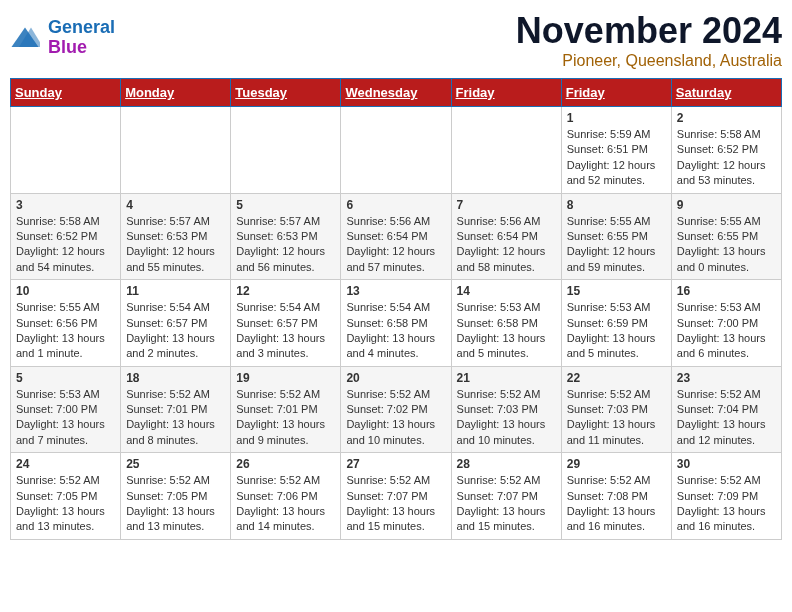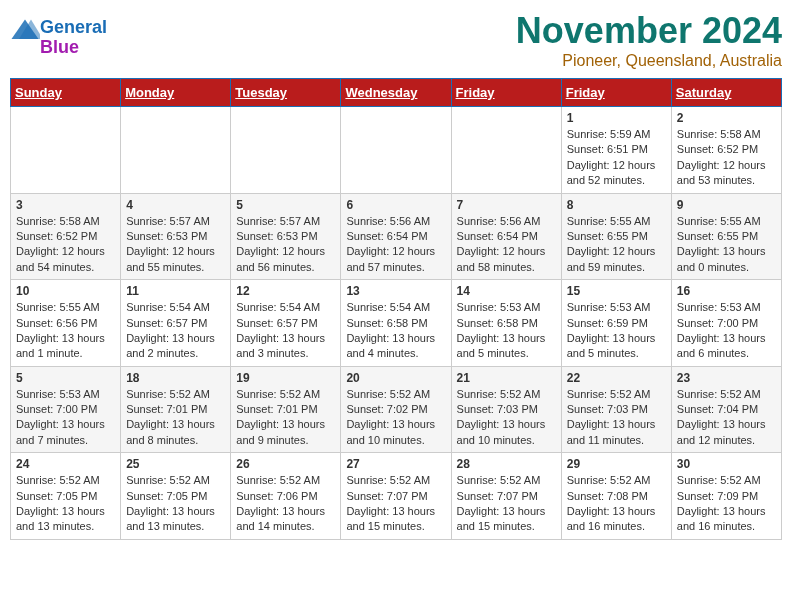--- a/index.html
+++ b/index.html
@@ -11,22 +11,22 @@
       padding: 10px;
     }
     .header {
       display: flex;
       justify-content: space-between;
       align-items: flex-start;
       margin-bottom: 8px;
     }
     .logo {
       display: flex;
-      align-items: flex-start;
-      gap: 0;
+      align-items: center;
+      gap: 8px;
       margin-top: 8px;
     }
     .logo-text {
       font-size: 18px;
       font-weight: bold;
       color: #333;
       line-height: 1.1;
     }
     .logo-text span {
       color: #1a6db5;
@@ -34,21 +34,21 @@
     .logo-icon {
       width: 30px;
       height: 24px;
     }
     .title-block {
       text-align: right;
     }
     .month-title {
       font-size: 36px;
       font-weight: bold;
-      color: #0f766e;
+      color: #0f172a;
     }
     .location {
       font-size: 16px;
       color: #a16207;
     }
     .calendar {
       width: 100%;
       border-collapse: collapse;
       border: 1px solid #ccc;
     }

